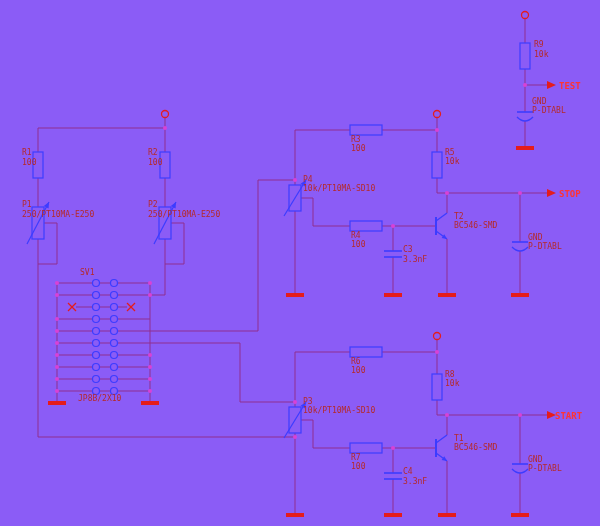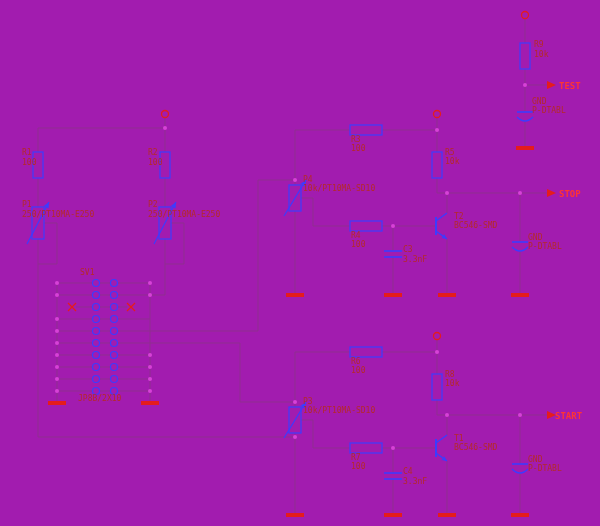--- a/index.html
+++ b/index.html
@@ -1,16 +1,16 @@
 <!DOCTYPE html>
 <html><head>
 <meta charset="utf-8">
 <style>
   html,body{margin:0;padding:0;background:#000;}
-  .screen{position:relative;width:600px;height:526px;background:#a21caf;overflow:hidden;}
+  .screen{position:relative;width:600px;height:526px;background:#8b5cf6;overflow:hidden;}
   svg{display:block;}
   text{font-family:"DejaVu Sans Mono",monospace;}
 </style>
 </head>
 <body>
 
 <div class="screen">
   <svg id="schematic" width="600" height="526" viewBox="0 0 600 526">
       <g>
         <polyline points="38,128 165,128" fill="none" stroke="#8f2f8f" stroke-width="1"></polyline>

